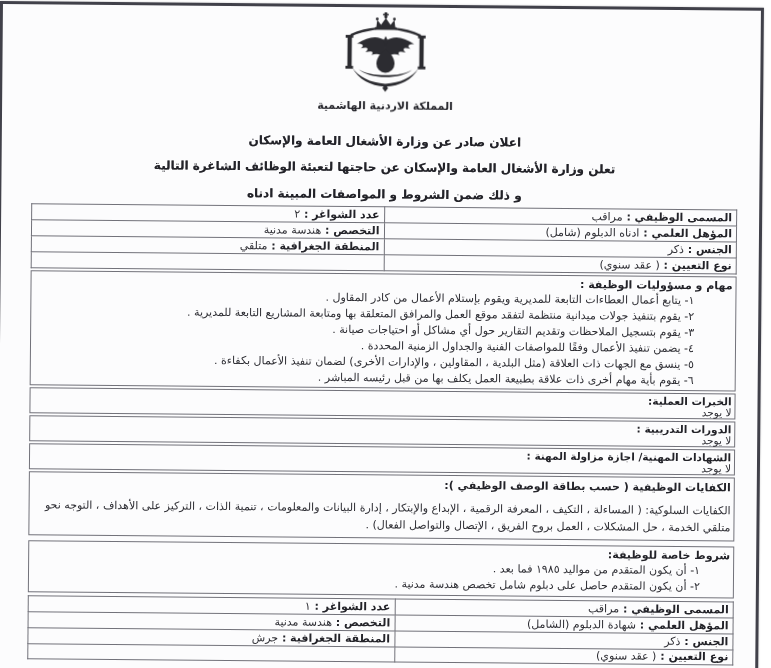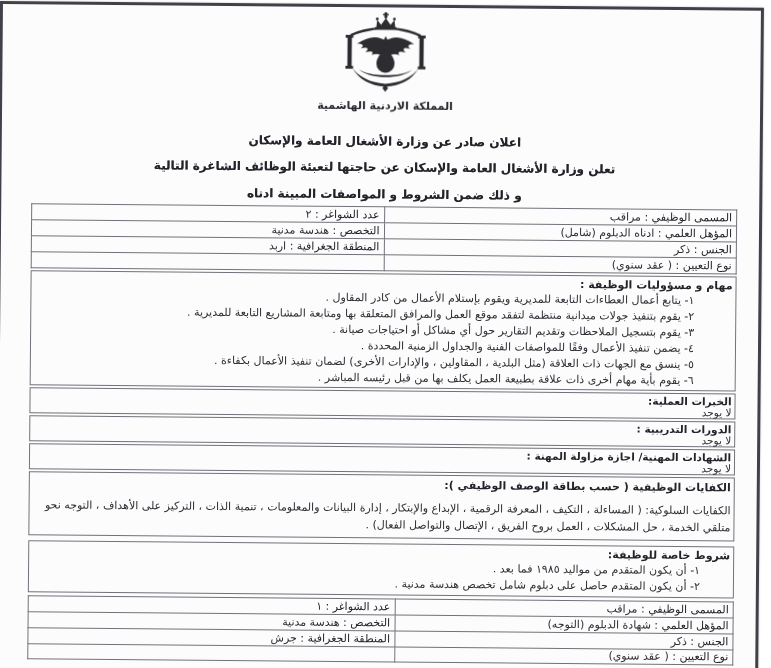--- a/index.html
+++ b/index.html
@@ -39,21 +39,21 @@
     width:100%;border-collapse:collapse;table-layout:fixed;
     font-size:11px;margin-top:3px;
   }
   table.info td{
     border:1px solid var(--tb);height:16px;line-height:14px;
     padding:0 4px;white-space:nowrap;overflow:hidden;vertical-align:middle;
   }
   table.t1 td.c1{width:50%;}
   table.t2 td.c1{width:48%;}
   table.t2 tr.tall td{height:15px;}
-  .lbl{font-weight:normal;color:var(--bold);}
+  .lbl{font-weight:bold;color:var(--bold);}
   .box{
     border:1px solid var(--tb);margin-top:2px;
     padding:1px 3px 1px 3px;font-size:11px;
   }
   .sec-title{font-weight:bold;color:var(--bold);line-height:15px;font-size:11px;}
   .duty{line-height:16px;padding-right:38px;}
   .box.small{padding:1px 3px 0 3px;}
   .box.small .sec-title{font-size:10.5px;line-height:12px;}
   .none-val{font-size:10.5px;line-height:11px;}
   .box.comp{padding:2px 3px 4px 3px;}
@@ -107,21 +107,21 @@
           <tr>
         <td class="c1"><span class="lbl">المسمى الوظيفي : </span><span> مراقب</span></td>
         <td class="c2"><span class="lbl">عدد الشواغر : </span><span>٢</span></td>
       </tr>
       <tr>
         <td class="c1"><span class="lbl">المؤهل العلمي : </span><span>ادناه الدبلوم (شامل)</span></td>
         <td class="c2"><span class="lbl">التخصص : </span><span> هندسة مدنية</span></td>
       </tr>
       <tr>
         <td class="c1"><span class="lbl">الجنس : </span><span>ذكر</span></td>
-        <td class="c2"><span class="lbl">المنطقة الجغرافية : </span><span>اربد</span></td>
+        <td class="c2"><span class="lbl">المنطقة الجغرافية : </span><span>متلقي</span></td>
       </tr>
       <tr>
         <td class="c1"><span class="lbl">نوع التعيين : </span><span>( عقد سنوي)</span></td>
         <td class="c2"></td>
       </tr>
     </tbody>
       </table>
 
     <div class="box duties">
       <div class="sec-title">مهام و مسؤوليات الوظيفة :</div>
@@ -159,21 +159,21 @@
       <div class="duty">٢- أن يكون المتقدم حاصل على دبلوم شامل تخصص هندسة مدنية .</div>
     </div>
 
     <table class="info t2">
       <tbody>
           <tr>
         <td class="c1"><span class="lbl">المسمى الوظيفي : </span><span> مراقب</span></td>
         <td class="c2"><span class="lbl">عدد الشواغر : </span><span>١</span></td>
       </tr>
       <tr>
-        <td class="c1"><span class="lbl">المؤهل العلمي : </span><span>شهادة الدبلوم (التوجه)</span></td>
+        <td class="c1"><span class="lbl">المؤهل العلمي : </span><span>شهادة الدبلوم (الشامل)</span></td>
         <td class="c2"><span class="lbl">التخصص : </span><span>هندسة مدنية</span></td>
       </tr>
       <tr>
         <td class="c1"><span class="lbl">الجنس : </span><span>ذكر</span></td>
         <td class="c2"><span class="lbl">المنطقة الجغرافية : </span><span>جرش</span></td>
       </tr>
       <tr class="tall">
         <td class="c1"><span class="lbl">نوع التعيين : </span><span>( عقد سنوي)</span></td>
         <td class="c2"></td>
       </tr>

